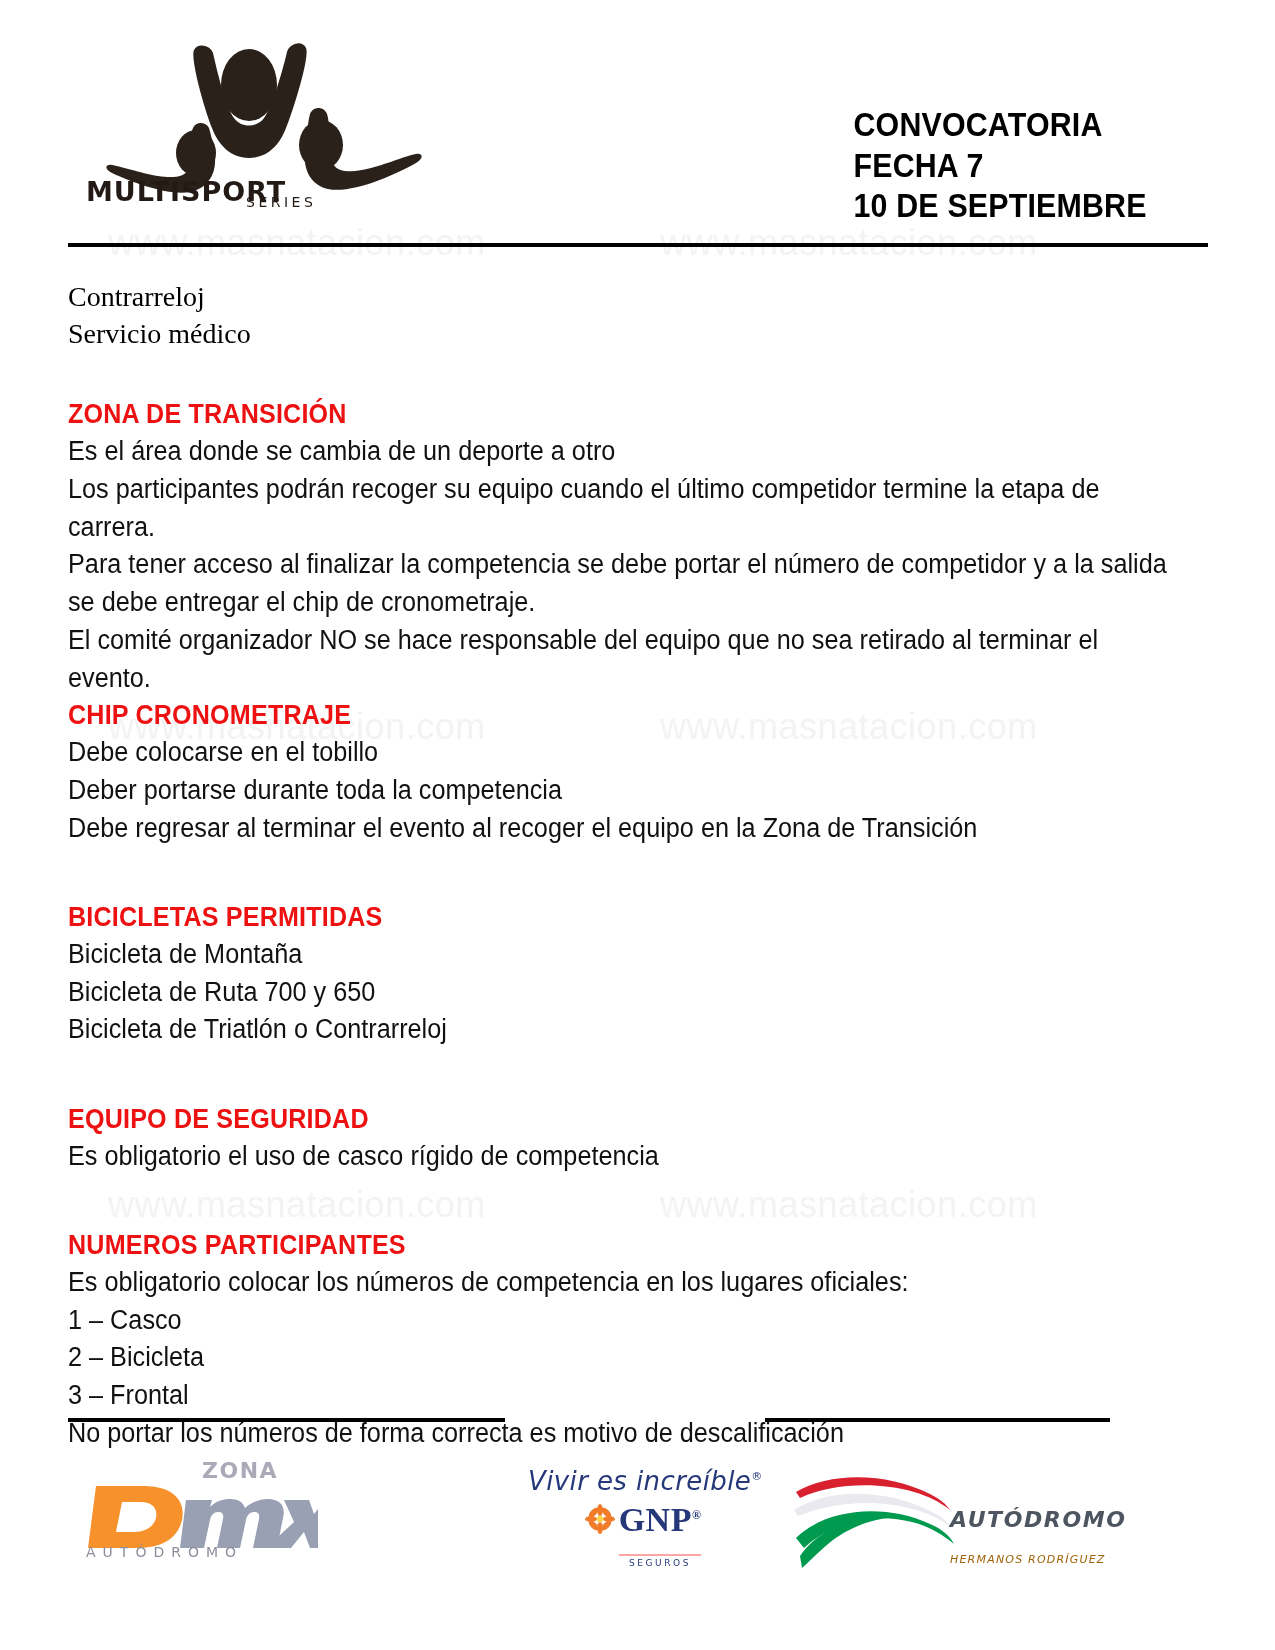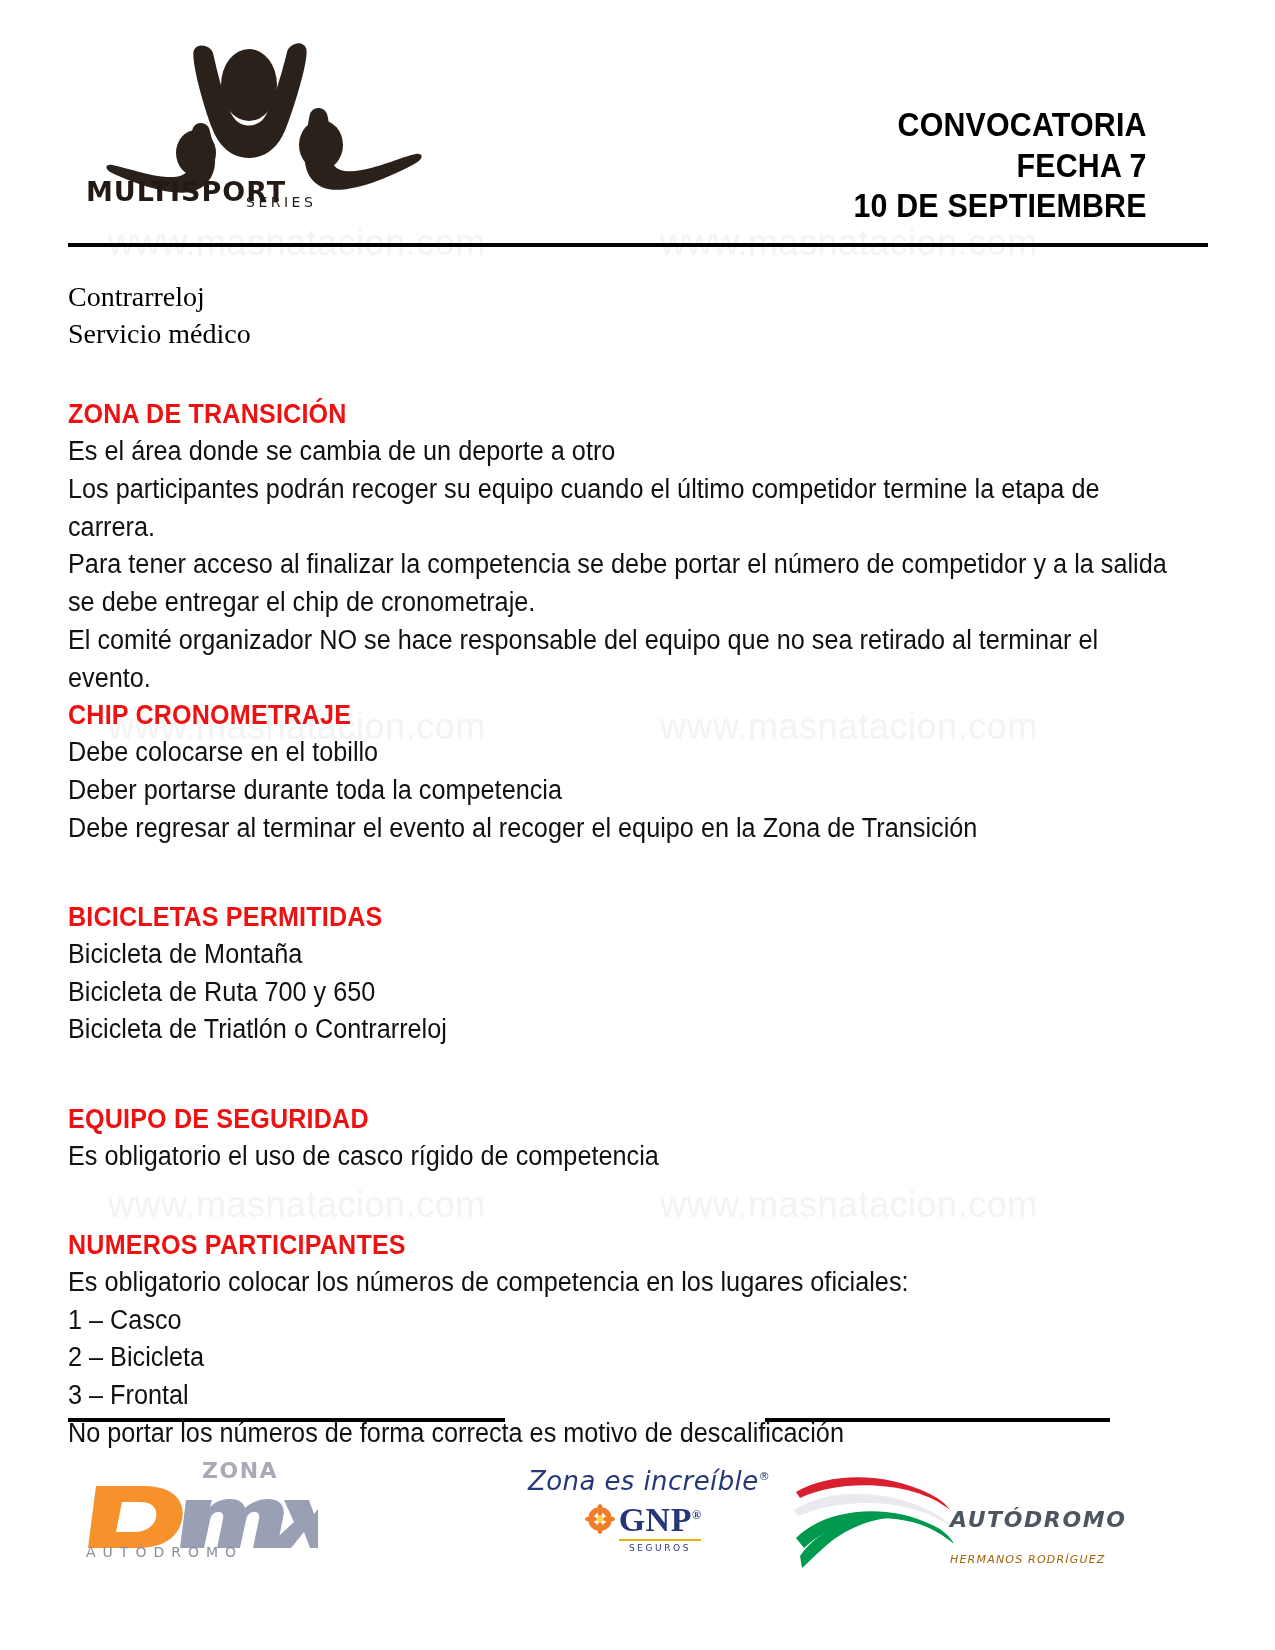--- a/index.html
+++ b/index.html
@@ -67,21 +67,20 @@
     font-size: 14px;
     letter-spacing: 3.5px;
     color: #231a15;
     line-height: 1;
   }
 
   .header-titles {
     position: absolute;
     right: 128px;
     top: 105px;
-    text-align: right;
   }
   .header-titles div {
     font-family: "Liberation Sans", sans-serif;
     font-weight: 700;
     font-size: 33px;
     letter-spacing: 0.2px;
     color: #000000;
     line-height: 1.23;
     transform: scaleX(0.92);
     transform-origin: right center;
@@ -217,22 +216,22 @@
     justify-content: center;
     gap: 4px;
   }
   .gnp-letters {
     font-family: "Liberation Serif", serif;
     font-weight: 700;
     font-size: 34px;
     color: #27387a;
     line-height: 0.95;
     letter-spacing: 0.5px;
-    border-bottom: 2px solid #eab308;
-    padding-bottom: 3px;
+    border-bottom: 2px solid #fca5a5;
+    padding-bottom: 18px;
   }
   .gnp-letters sup { font-size: 12px; vertical-align: super; }
   .gnp-seguros {
     font-family: "DejaVu Sans", sans-serif;
     font-size: 9px;
     letter-spacing: 2.6px;
     color: #27387a;
     margin-top: 2px;
   }
 
@@ -384,21 +383,21 @@
                  C146 40 144 38 140 38 C136 38 133 41 132 46 L126 74 L102 74 Z" fill="#9aa0b4"></path>
 
         <path d="M206 26 L231 26 L236 40 L247 26 L272 26 L246 50 L258 74 L232 74
                  L226 58 L213 74 L188 74 L216 48 Z" fill="#9aa0b4"></path>
       </svg>
       <div class="dmx-auto">AUTÓDROMO</div>
     </div>
 
     <div class="gnp">
       <div class="gnp-claim">
-        <span>Zona es increíble</span><sup>®</sup>
+        <span>Vivir es increíble</span><sup>®</sup>
       </div>
       <div class="gnp-mark">
         <svg width="30" height="30" viewBox="0 0 30 30" aria-hidden="true">
           <g transform="translate(15,15)">
             <g fill="#f07c2a">
               <ellipse cx="0" cy="-9" rx="3" ry="6"></ellipse>
               <ellipse cx="0" cy="9" rx="3" ry="6"></ellipse>
               <ellipse cx="-9" cy="0" rx="6" ry="3"></ellipse>
               <ellipse cx="9" cy="0" rx="6" ry="3"></ellipse>
               <ellipse cx="-6.4" cy="-6.4" rx="3" ry="6" transform="rotate(45,-6.4,-6.4)"></ellipse>

